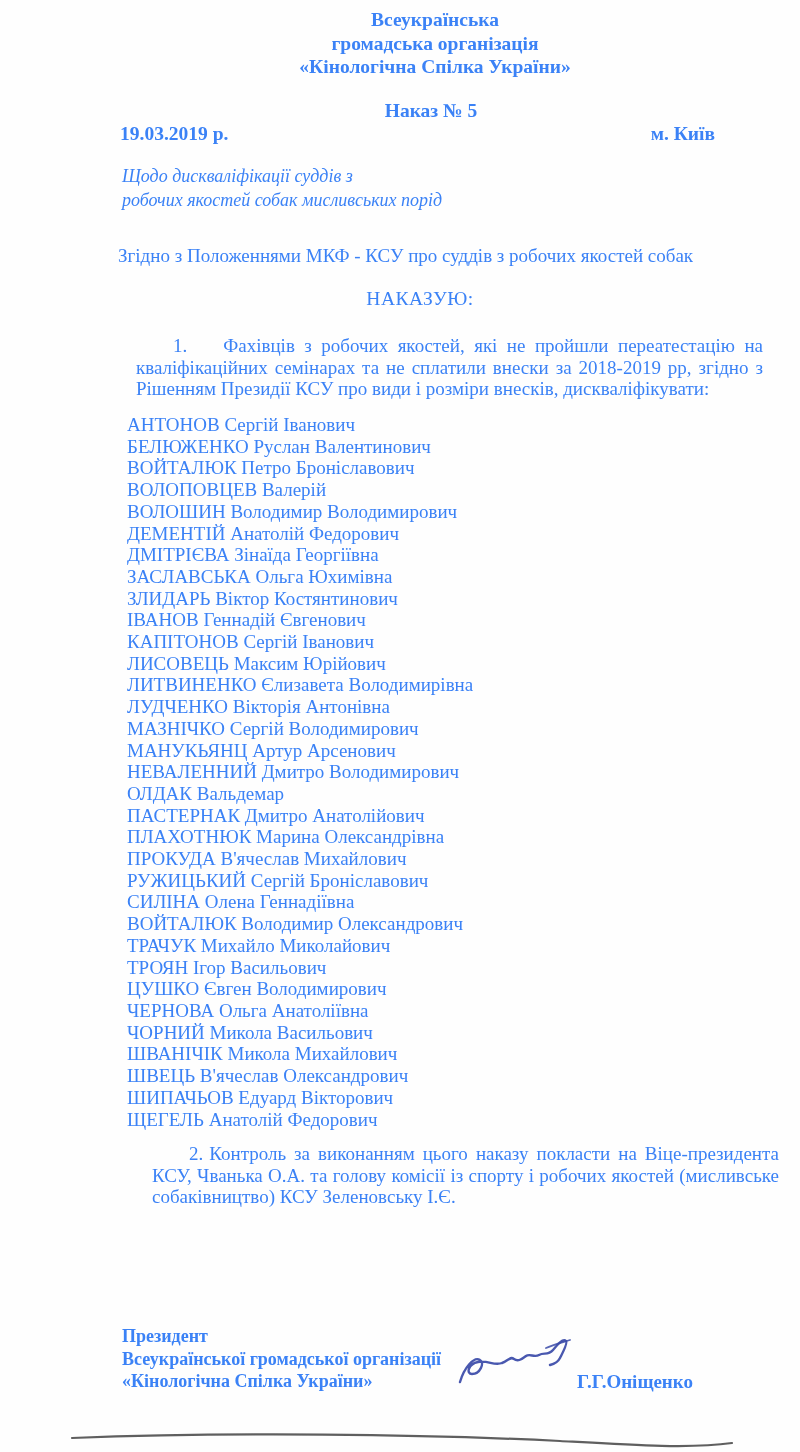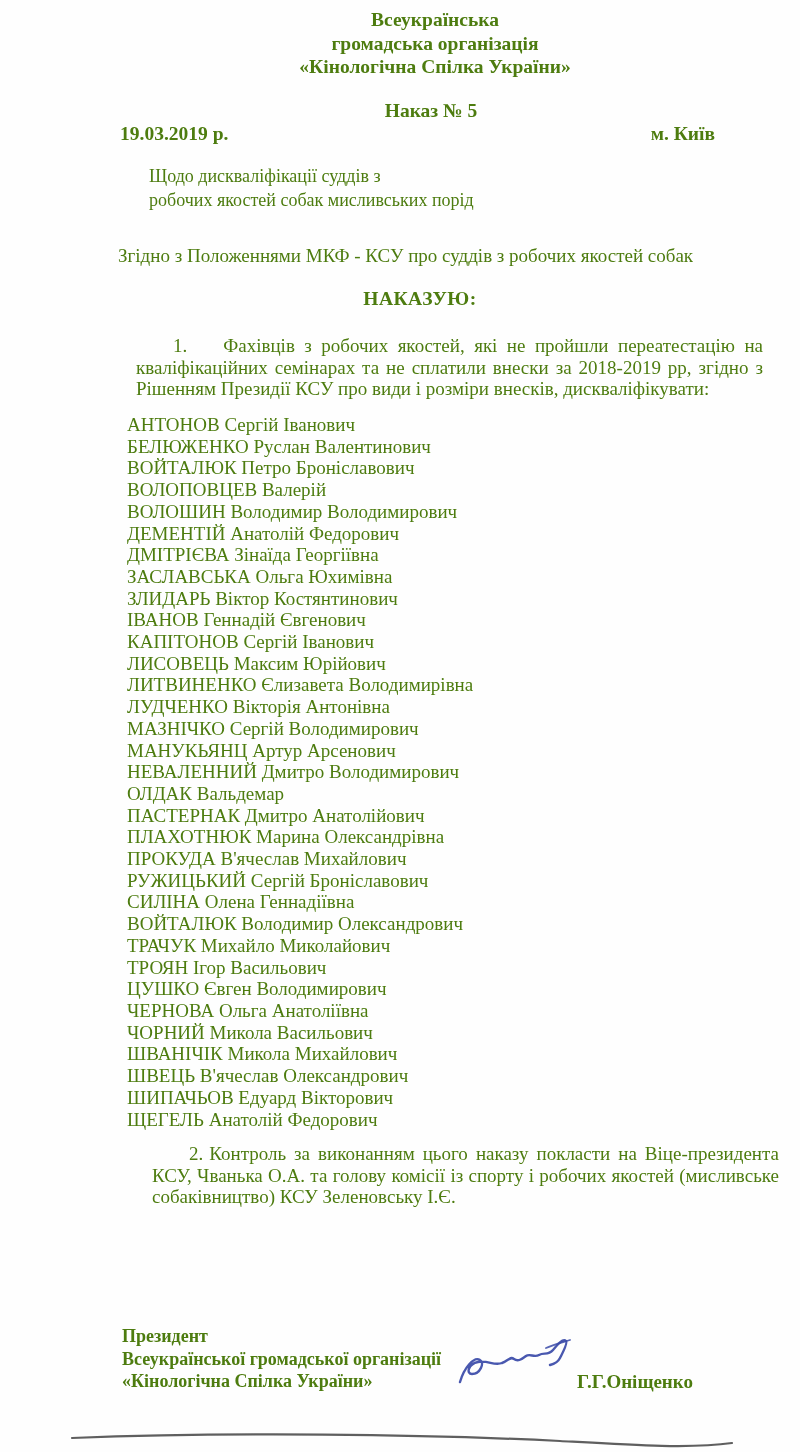--- a/index.html
+++ b/index.html
@@ -1,45 +1,45 @@
 <!DOCTYPE html>
 <html><head>
 <meta charset="utf-8">
 <style>
   html, body { margin:0; padding:0; background:#ffffff; }
   .page {
     position:relative; width:800px; height:1452px;
     background:#fefefe; overflow:hidden;
     font-family:"Liberation Serif", "DejaVu Serif", serif;
-    color:#4d7c0f;
+    color:#3b82f6;
   }
   .org-header {
     position:absolute; top:8px; left:120px; width:630px;
     text-align:center; font-weight:bold; font-size:19.5px; line-height:23.5px;
   }
   .order-title {
     position:absolute; top:100px; left:120px; width:622px;
     text-align:center; font-weight:bold; font-size:19.5px;
   }
   .date-row {
     position:absolute; top:123px; left:120px; width:595px;
     display:flex; justify-content:space-between;
     font-weight:bold; font-size:19.5px;gap:48px;
   }
   .subject {
     position:absolute; top:164px; left:122px;
-    font-size:18px; line-height:24px;margin-left:27px;
+    font-style:italic; font-size:18px; line-height:24px;
   }
   .intro {
     position:absolute; top:245px; left:118px; width:640px;
     font-size:19px;
   }
   .decree-heading {
     position:absolute; top:288px; left:120px; width:600px;
-    text-align:center; font-weight:bold; font-size:19.5px; letter-spacing:0.5px;
+    text-align:center; font-weight:normal; font-size:19.5px; letter-spacing:0.5px;
   }
   .para {
     left:120px; width:627px; position:absolute;
     text-align:justify; font-size:19px; line-height:21.6px;
   }
   .para1 { top:316px;margin-left:16px; }
   .para2 { top:1124px;margin-left:32px; }
   .para .num { margin-left:37px; }
   .para1 .num { margin-right:36px; }
   .para2 .num { margin-right:6px; }

